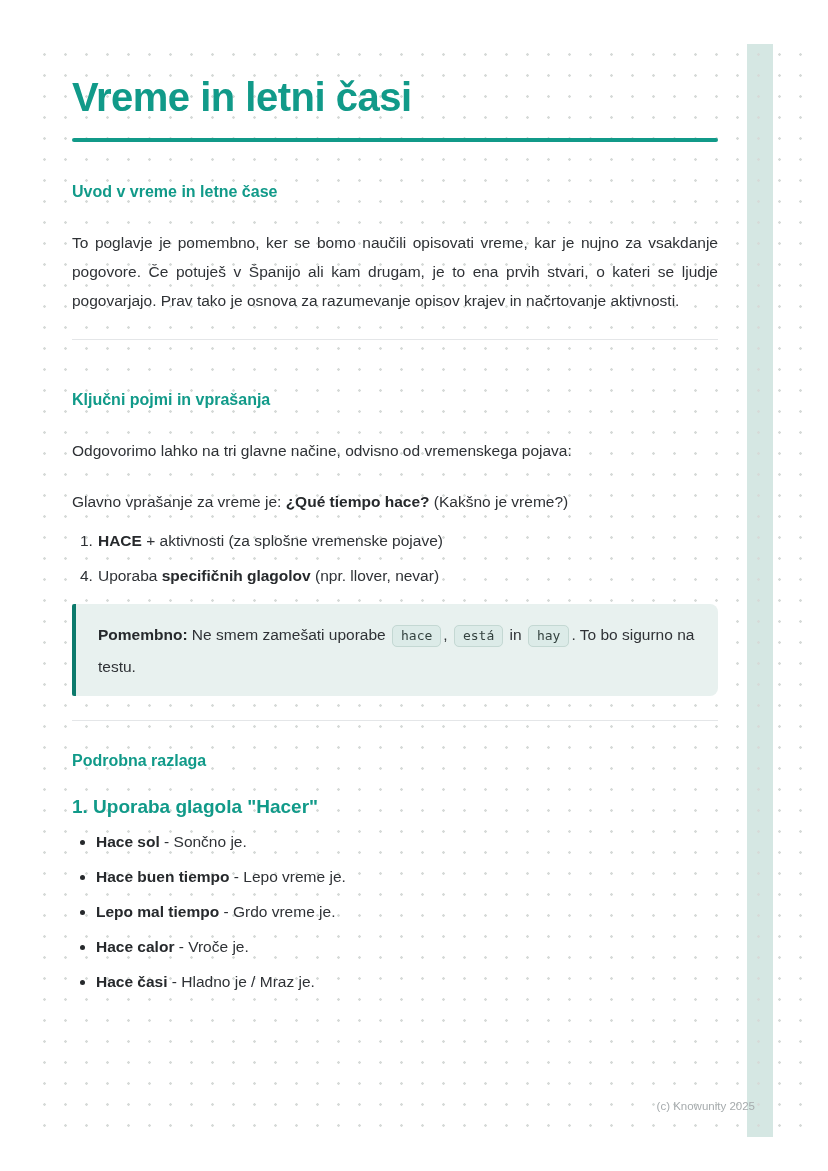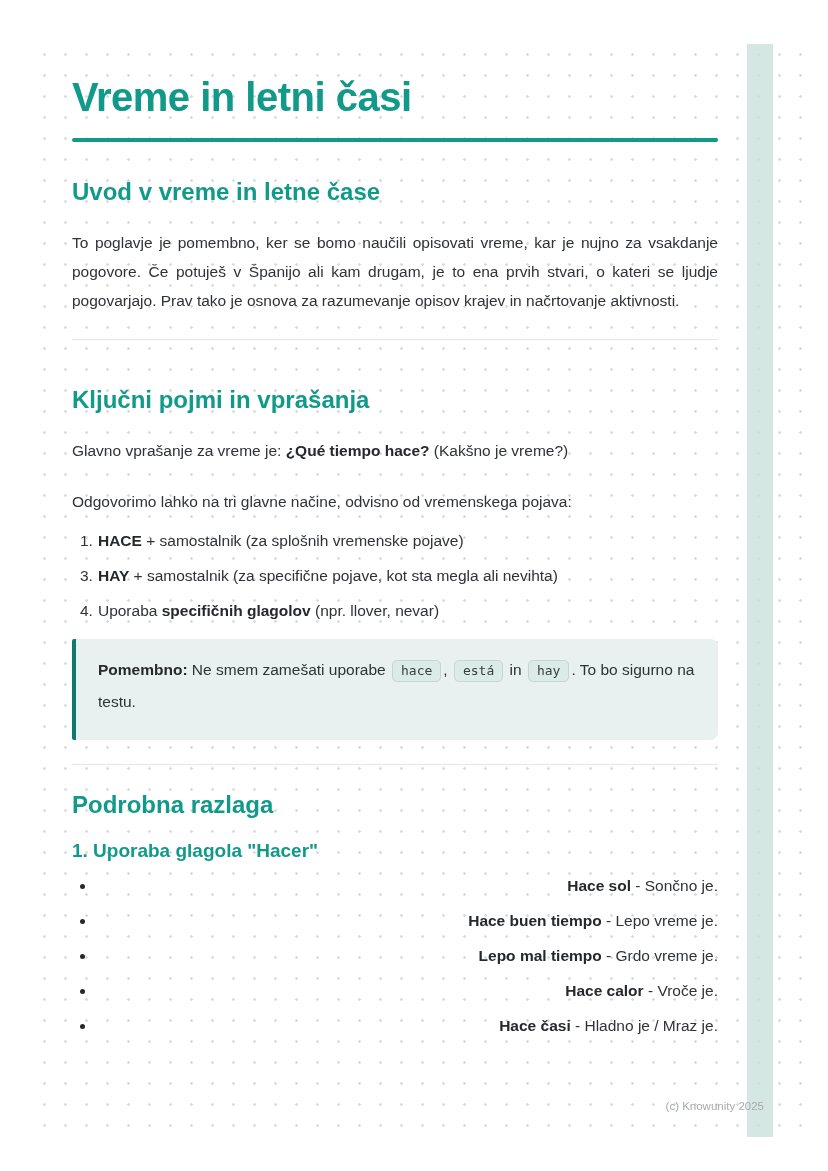--- a/index.html
+++ b/index.html
@@ -42,21 +42,21 @@
     letter-spacing: -0.5px;
     color: var(--accent, #119a89);
   }
   .rule {
     margin-top: 20px;
     height: 4px;
     background: var(--accent, #119a89);
     border-radius: 2px;
   }
   h2 {
-    font-size: 24px; line-height: 28px;
+    font-size: 16px; line-height: 28px;
     font-weight: 700;
     color: var(--accent, #119a89);
   }
   .h2-intro { margin-top: 36px; }
   .h2-key { margin-top: 46px; }
   .h2-detail { margin-top: 26px; }
   h3 {
     margin-top: 20px;
     font-size: 19px; line-height: 24px;
     font-weight: 700;
@@ -86,21 +86,21 @@
     font-size: 15.5px;
     line-height: 29px;
     margin-bottom: 6px;
   }
   ol.num-list .num { margin-right: 5px; }
   .callout {
     margin-top: 14px;
     background: var(--callout_bg, #e8f1ef);
     border-left: 4px solid var(--callout_border, #0d7a6c);
     border-radius: 2px 8px 8px 2px;
-    padding: 15px 22px 23px 22px;
+    padding: 15px 22px 14px 22px;
   }
   .callout p.body {
     margin-top: 0;
     line-height: 31px;
   }
   code.chip {
     font-family: "DejaVu Sans Mono", "Liberation Mono", monospace;
     font-size: 13px;
     color: #33423f;
     background: #dcebe8;
@@ -112,27 +112,26 @@
   }
   ul.bullet-list {
     margin-top: 8px;
     padding-left: 24px;
     list-style: disc;
   }
   ul.bullet-list li {
     font-size: 15.5px;
     line-height: 29px;
     margin-bottom: 6px;
-    text-align: right;
   }
   ul.bullet-list li::marker { color: #26292c; font-size: 15px; }
   .footer {
     position: absolute;
     top: 1100px;
-    right: 64px;
+    right: 73px;
     z-index: 3;
     font-size: 11.5px;
     color: #a6abad;
   }
 </style>
 </head>
 <body>
 
 <div class="page">
   <div class="band"></div>
@@ -143,27 +142,26 @@
     <h1>Vreme in letni časi</h1>
     <div class="rule"></div>
 
     <h2 class="h2-intro">Uvod v vreme in letne čase</h2>
     <p class="body just mt8">To poglavje je pomembno, ker se bomo naučili opisovati vreme, kar je nujno za vsakdanje pogovore. Če potuješ v Španijo ali kam drugam, je to ena prvih stvari, o kateri se ljudje pogovarjajo. Prav tako je osnova za razumevanje opisov krajev in načrtovanje aktivnosti.</p>
 
     <hr class="divider">
 
     <h2 class="h2-key">Ključni pojmi in vprašanja</h2>
 
+    <p class="body mt18">Odgovorimo lahko na tri glavne načine, odvisno od vremenskega pojava:</p>
+
     <p class="body"><span>Glavno vprašanje za vreme je: </span><strong>¿Qué tiempo hace?</strong><span> (Kakšno je vreme?)</span></p>
 
-    <p class="body mt18">Odgovorimo lahko na tri glavne načine, odvisno od vremenskega pojava:</p>
-
     <ol class="num-list">
-      <li><span class="num">1.</span><span></span><strong>HACE</strong><span> + samostalnik (za splošnih vremenske pojave)</span></li>
-      <li><span class="num">3.</span><span></span><strong>HAY</strong><span> + samostalnik (za specifične pojave, kot sta megla ali nevihta)</span></li>
+      <li><span class="num">1.</span><span></span><strong>HACE</strong><span> + aktivnosti (za splošne vremenske pojave)</span></li>
       <li><span class="num">4.</span><span>Uporaba </span><strong>specifičnih glagolov</strong><span> (npr. llover, nevar)</span></li>
     </ol>
 
     <div class="callout">
       <p class="body"><strong>Pomembno:</strong><span> Ne smem zamešati uporabe </span><code class="chip">hace</code><span>, </span><code class="chip">está</code><span> in </span><code class="chip">hay</code><span>. To bo sigurno na testu.</span></p>
     </div>
 
     <hr class="divider">
 
     <h2 class="h2-detail">Podrobna razlaga</h2>

